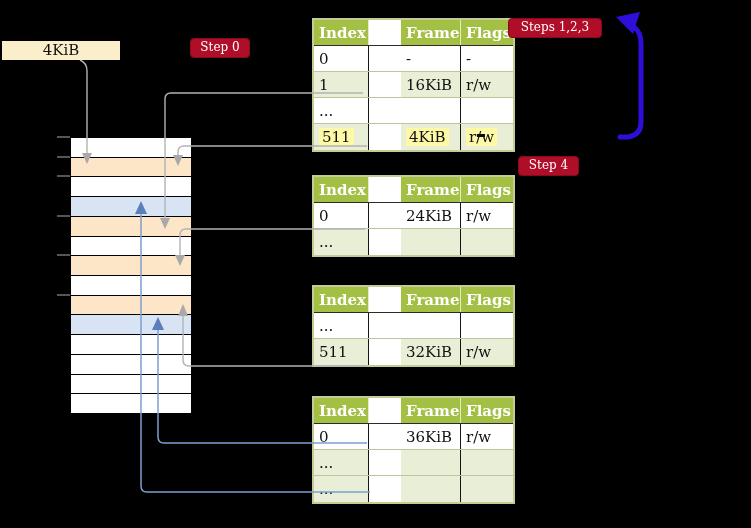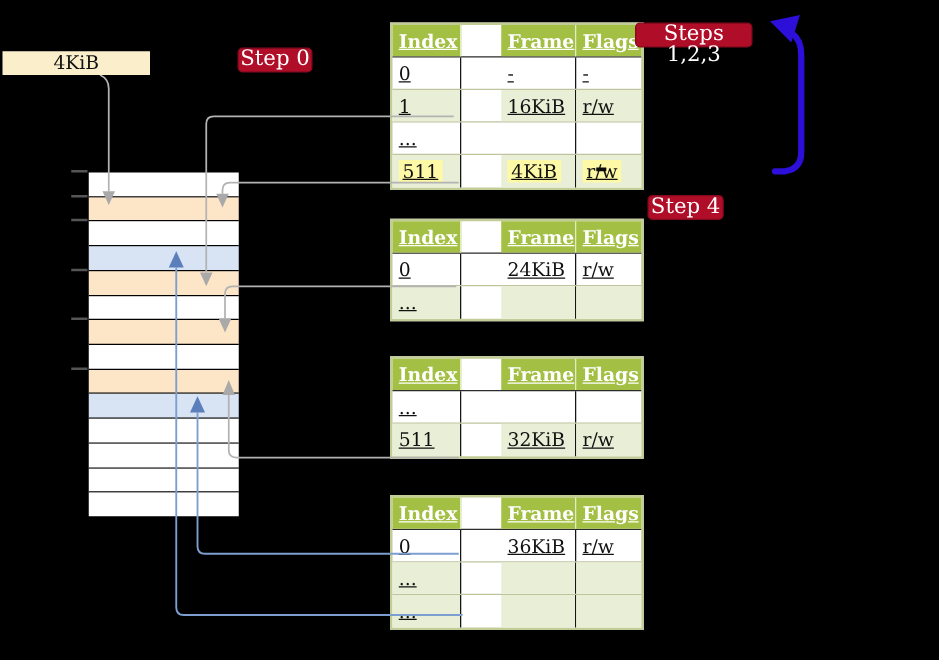--- a/index.html
+++ b/index.html
@@ -7,35 +7,35 @@
     --c-hl:#fdf9a6; --c-cream:#fbeecb; --c-orange:#fde5c8; --c-bluerow:#d8e3f4;
     --c-red:#b00d28; --c-redborder:#850a1e; --c-badgeblue:#4613ea;
     --c-arrow:#2c0fd8; --c-gray:#b3b3b3; --c-bline:#7d9fd0; --c-bhead:#5a7fba;
   }
   html,body{margin:0;padding:0;background:#000;}
   #canvas{position:relative;width:751px;height:528px;background:#000;overflow:hidden;
     font-family:"DejaVu Serif","Liberation Serif",serif;}
   .abs{position:absolute;}
   .label-box{background:var(--c-cream);color:#111;font-size:15px;line-height:19px;
     text-align:center;z-index:4;}
-  .badge{color:#fff;font-size:17px;line-height:17px;text-align:center;
+  .badge{color:#fff;font-size:12px;line-height:17px;text-align:center;
     border-radius:4px;z-index:4;}
   .badge-red{background:var(--c-red);border:1px solid var(--c-redborder);}
   .badge-blue{background:var(--c-badgeblue);border:1px solid #2f0bbf;}
   #memory-strip{left:70px;top:137px;width:120px;height:275px;border:1px solid #000;
     display:flex;flex-direction:column;z-index:1;}
   .mem-row{flex:1;border-bottom:1px solid #000;}
   .mem-row:last-child{border-bottom:none;}
   .tick{left:57px;width:13px;height:2px;background:#555;z-index:2;}
   .ptable{position:absolute;border:2px solid var(--c-tborder);background:#fff;z-index:1;}
   .trow{display:flex;height:26px;box-sizing:border-box;border-bottom:1px solid #bfc49e;}
   .trow.head{border-bottom:1px solid #2b2b2b;}
   .trow:last-child{border-bottom:none;}
   .tc{box-sizing:border-box;padding:2px 0 14px 5px;font-size:15px;line-height:22px;
-    color:#111;border-right:1px solid #151515;overflow:hidden;white-space:nowrap;text-decoration:underline;}
+    color:#111;border-right:1px solid #151515;overflow:hidden;white-space:nowrap;}
   .tc.c0{width:55px;} .tc.c1{width:60px;margin-left:32px;} .tc.c2{width:52px;border-right:none;}
   .head .tc{background:var(--c-header);color:#fff;font-weight:bold;
     border-right:1px solid #e3ebc4;}
   .head .tc.c2{border-right:none;}
   .alt{background:var(--c-altrow);}
   .hl{background:var(--c-hl);padding:0 3px;}
   #overlay{position:absolute;left:0;top:0;z-index:3;pointer-events:none;}
   #dash{left:477px;top:134px;width:8px;height:2.5px;background:#0a0a0a;z-index:3;}
   .gline{stroke:var(--c-gray);stroke-width:1.4;fill:none;}
   .ghead{fill:#a9a9a9;stroke:none;}

